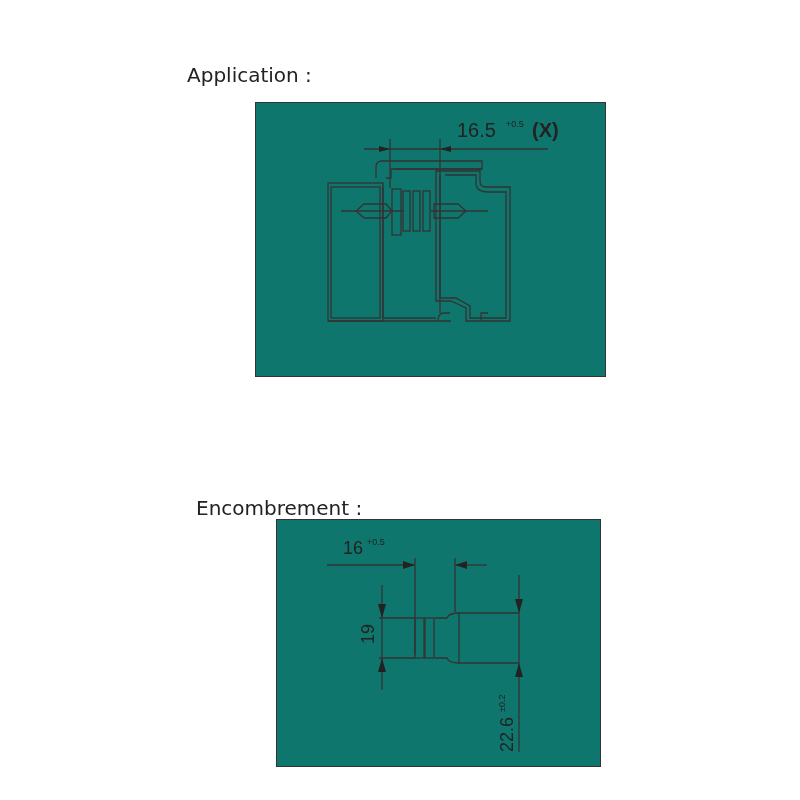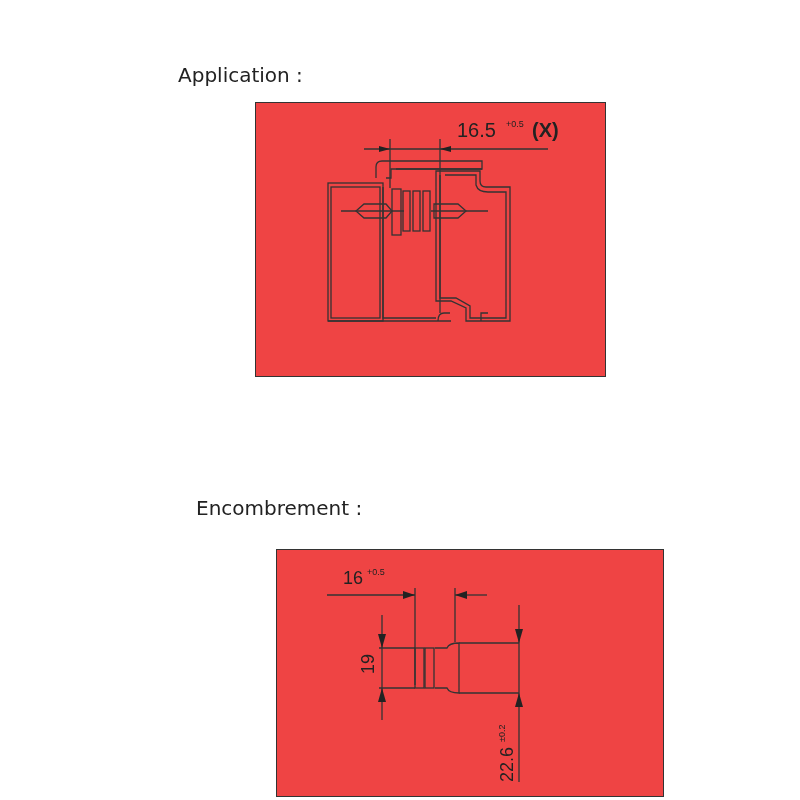--- a/index.html
+++ b/index.html
@@ -1,25 +1,25 @@
 <!DOCTYPE html>
 <html><head>
 <meta charset="utf-8">
 <style>
   html,body{margin:0;padding:0;background:#ffffff;}
   body{width:800px;height:800px;position:relative;overflow:hidden;font-family:"Liberation Sans",sans-serif;}
   .heading{position:absolute;font-family:"DejaVu Sans",sans-serif;font-size:20px;color:#222;}
-  .panel{position:absolute;background:#ef4444;border:1.5px solid #333;box-sizing:border-box;}
+  .panel{position:absolute;background:#0f766e;border:1.5px solid #333;box-sizing:border-box;}
   svg{position:absolute;left:0;top:0;}
   .dim{font-family:"Liberation Sans",sans-serif;fill:#222;}
 </style>
 </head>
 <body>
 
-<div class="heading" style="left:178px;top:63px;">Application :</div>
+<div class="heading" style="left:187px;top:63px;">Application :</div>
 
 <div class="panel" style="left:255px;top:102px;width:351px;height:275px;">
   <svg width="351" height="275" viewBox="0 0 351 275">
     <g fill="none" stroke="#333" stroke-width="1.3">
 
       <line x1="108" y1="46" x2="292" y2="46"></line>
       <line x1="134" y1="36" x2="134" y2="85"></line>
       <line x1="184" y1="36" x2="184" y2="210"></line>
 
       <path d="M120 75 L120 64 Q120 58 126 58 L226 58 L226 66 L135 66 L135 75 L130 75"></path>
@@ -51,21 +51,21 @@
       <polygon points="184,46 195,43 195,49"></polygon>
     </g>
     <text class="dim" x="201" y="34" font-size="20">16.5</text>
     <text class="dim" x="250" y="24" font-size="9">+0.5</text>
     <text class="dim" x="276" y="34" font-size="20" font-weight="bold">(X)</text>
   </svg>
 </div>
 
 <div class="heading" style="left:196px;top:496px;">Encombrement :</div>
 
-<div class="panel" style="left:276px;top:549px;width:388px;height:248px;">
+<div class="panel" style="left:276px;top:519px;width:325px;height:248px;">
   <svg width="325" height="248" viewBox="0 0 325 248">
     <g fill="none" stroke="#333" stroke-width="1.3">
       <line x1="50" y1="45" x2="138" y2="45"></line>
       <line x1="178" y1="45" x2="210" y2="45"></line>
       <line x1="138" y1="38" x2="138" y2="135"></line>
       <line x1="178" y1="38" x2="178" y2="92"></line>
       <line x1="102" y1="98" x2="138" y2="98"></line>
       <line x1="102" y1="138" x2="138" y2="138"></line>
       <rect x="138" y="98" width="9" height="40"></rect>
       <rect x="148" y="98" width="9" height="40"></rect>

